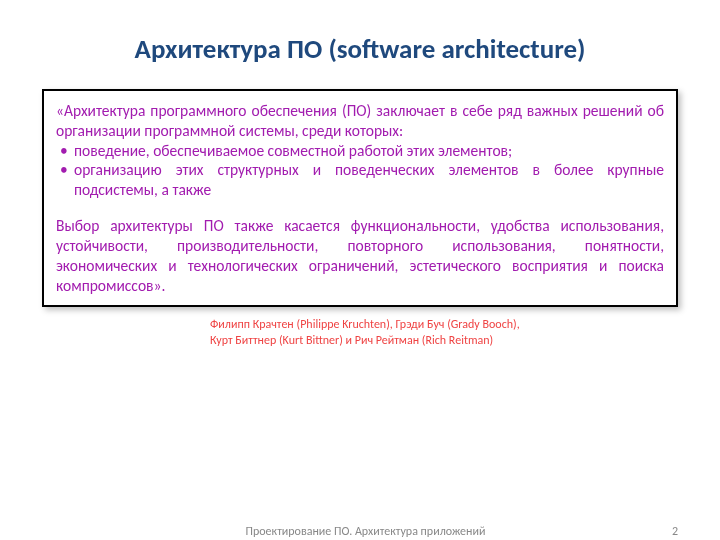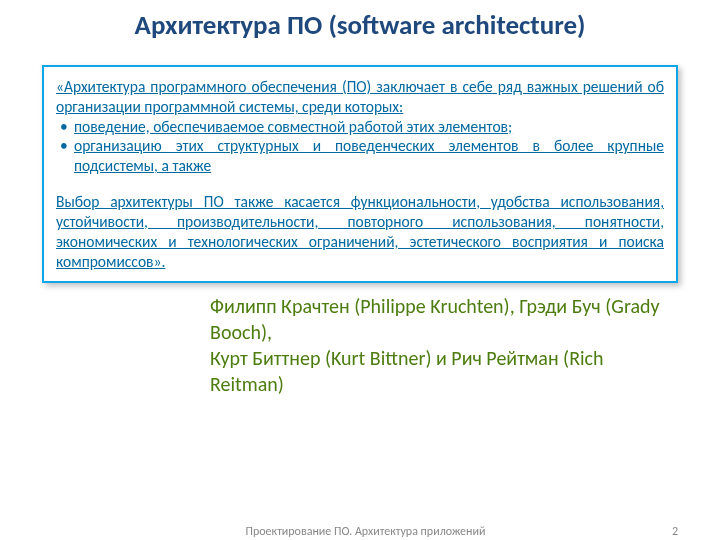--- a/index.html
+++ b/index.html
@@ -9,33 +9,32 @@
     background: #ffffff;
     font-family: Calibri, "Segoe UI", Arial, sans-serif;
     position: relative;
     overflow: hidden;
   }
   .title {
     color: #1f497d;
     font-size: 27px;
     font-weight: bold;
     text-align: center;
-    padding-top: 8px;
+    padding-top: 32px;
     padding-bottom: 14px;
   }
   .quote-box {
     margin: 10px 42px 10px 42px;
-    border: 2px solid #0ea5e9;
+    border: 2px solid #000000;
     background: #ffffff;
     box-shadow: 3px 3px 6px rgba(0,0,0,0.25);
     padding: 10px 12px 10px 12px;
     font-size: 15.5px;
     line-height: 1.28;
-    color: #0369a1;
-    text-decoration: underline;
+    color: #a21caf;
   }
   .intro {
     text-align: justify;
   }
   .quote-box ul {
     list-style: none;
     margin: 0;
     padding: 0;
   }
   .quote-box li {
@@ -48,23 +47,23 @@
     position: absolute;
     left: 4px;
     top: 0;
   }
   .closing {
     margin-top: 16px;
     text-align: justify;
   }
   .attribution {
     margin: 10px 60px 0 210px;
-    font-size: 20px;
+    font-size: 12px;
     line-height: 1.3;
-    color: #4d7c0f;
+    color: #ef4444;
   }
   .footer {
     position: absolute;
     bottom: 16px;
     left: 0;
     width: 100%;
     font-size: 12px;
     color: #888;
   }
   .footer-text {

